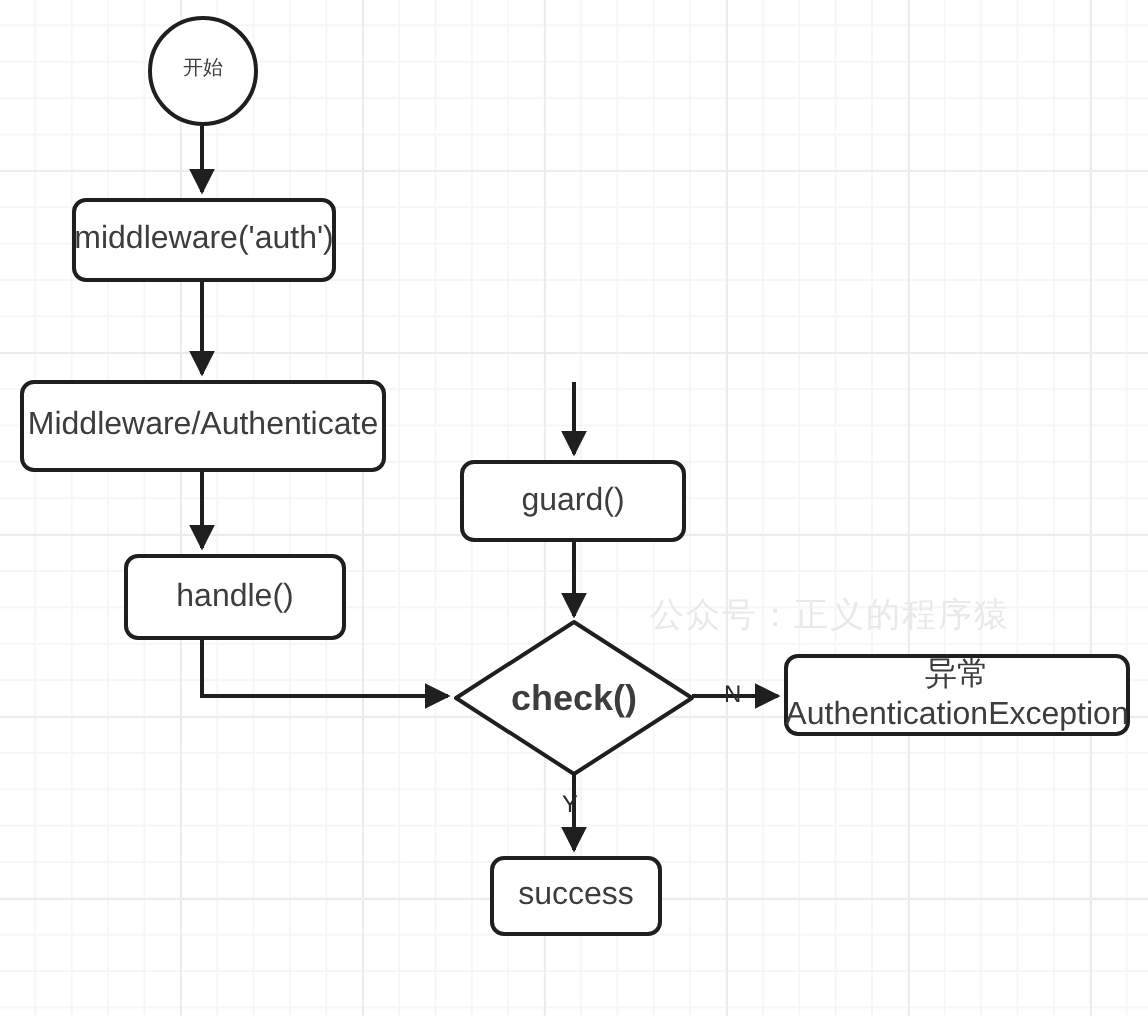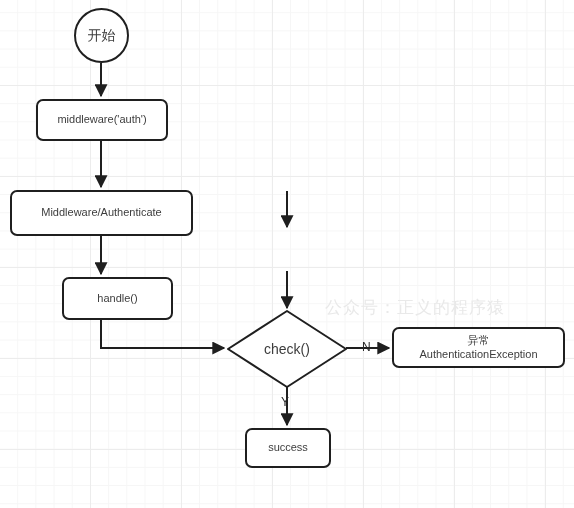--- a/index.html
+++ b/index.html
@@ -39,28 +39,28 @@
   .node {
     position: absolute;
     box-sizing: border-box;
     border: 2px solid #1f1f1f;
     background: #ffffff;
     color: #3d3d3d;
     display: flex;
     align-items: center;
     justify-content: center;
     text-align: center;
-    font-size: 11px;
+    font-size: 16px;
     line-height: 1.25;
     border-radius: 7px;
     white-space: pre-line;
   }
   .node.circle {
     border-radius: 50%;
-    font-size: 14px;
+    font-size: 10px;
   }
   .diamond-wrap {
     position: absolute;
   }
   .edge-label {
     position: absolute;
     font-size: 12px;
     color: #2a2a2a;
     background: transparent;
     line-height: 1;
@@ -115,23 +115,26 @@
 
   <div class="node" style="left:10px; top:190px; width:183px; height:46px;">
     <span>Middleware/Authenticate</span>
   </div>
 
   <div class="node" style="left:46px; top:277px; width:111px; height:43px;margin-left:16px;">
     <span>handle()</span>
   </div>
 
 
+  <div class="node" style="left:230px; top:230px; width:113px; height:41px;">
+    <span>guard()</span>
+  </div>
 
   <div class="diamond-wrap" style="left:228px; top:311px; width:118px; height:76px; display:flex; align-items:center; justify-content:center;">
-    <span style="font-size:14px; color:#3d3d3d;">check()</span>
+    <span style="font-size:18px; color:#3d3d3d;font-weight:bold;">check()</span>
   </div>
 
   <div class="node" style="left:392px; top:327px; width:173px; height:41px;">
     <span>异常
 AuthenticationException</span>
   </div>
 
   <div class="node" style="left:245px; top:428px; width:86px; height:40px;">
     <span>success</span>
   </div>

